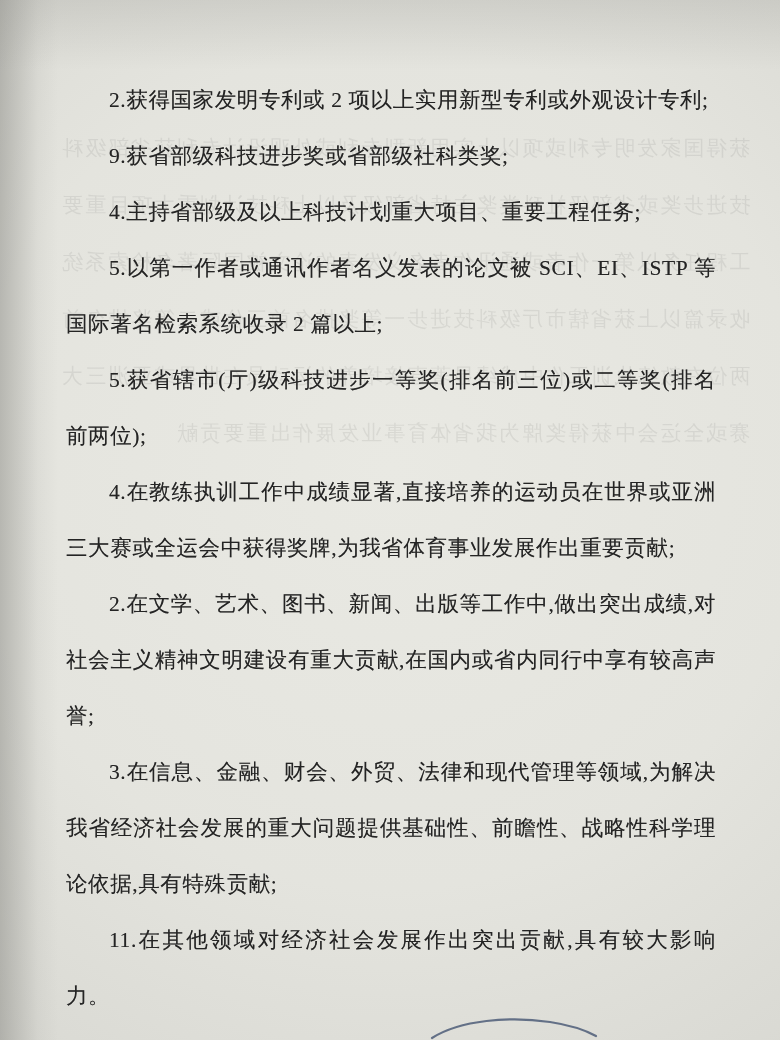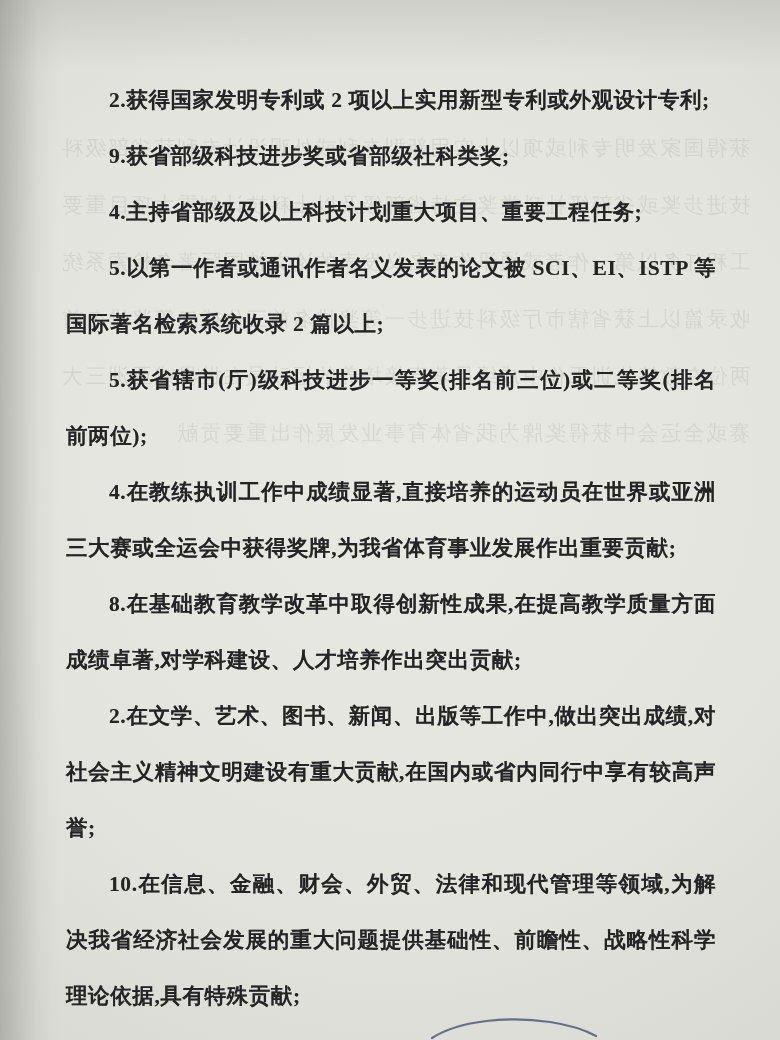--- a/index.html
+++ b/index.html
@@ -65,21 +65,20 @@
     margin: 0 0 0 0;
     font-size: 21.5px;
     line-height: 56px;
     text-align: justify;
     text-justify: inter-ideograph;
     letter-spacing: 0.6px;
     color: #242424;
     text-indent: 2em;
     font-family: "Liberation Serif", "DejaVu Serif", serif;
     text-shadow: 0 0 0.6px rgba(0,0,0,0.35);
-    font-weight: bold;
   }
   
   .ink-stroke {
     position: absolute;
     z-index: 4;
     left: 430px;
     top: 1014px;
     width: 170px;
     height: 26px;
     pointer-events: none;
@@ -93,23 +92,22 @@
 
   <div class="bleed">获得国家发明专利或项以上实用新型专利或外观设计专利获省部级科技进步奖或省部级社科类奖主持省部级及以上科技计划重大项目重要工程任务以第一作者或通讯作者名义发表的论文被国际著名检索系统收录篇以上获省辖市厅级科技进步一等奖排名前三位或二等奖排名前两位在教练执训工作中成绩显著直接培养的运动员在世界或亚洲三大赛或全运会中获得奖牌为我省体育事业发展作出重要贡献</div>
 
   <div class="doc-body">
     <p class="para">2.获得国家发明专利或 2 项以上实用新型专利或外观设计专利;</p>
     <p class="para">9.获省部级科技进步奖或省部级社科类奖;</p>
     <p class="para">4.主持省部级及以上科技计划重大项目、重要工程任务;</p>
     <p class="para">5.以第一作者或通讯作者名义发表的论文被 SCI、EI、ISTP 等国际著名检索系统收录 2 篇以上;</p>
     <p class="para">5.获省辖市(厅)级科技进步一等奖(排名前三位)或二等奖(排名前两位);</p>
     <p class="para">4.在教练执训工作中成绩显著,直接培养的运动员在世界或亚洲三大赛或全运会中获得奖牌,为我省体育事业发展作出重要贡献;</p>
-    <p class="para">8.在基础教育教学改革中取得创新性成果,在提高教学质量方面成绩卓著,对学科建设、人才培养作出突出贡献;</p>
     <p class="para">2.在文学、艺术、图书、新闻、出版等工作中,做出突出成绩,对社会主义精神文明建设有重大贡献,在国内或省内同行中享有较高声誉;</p>
-    <p class="para">10.在信息、金融、财会、外贸、法律和现代管理等领域,为解决我省经济社会发展的重大问题提供基础性、前瞻性、战略性科学理论依据,具有特殊贡献;</p>
+    <p class="para">3.在信息、金融、财会、外贸、法律和现代管理等领域,为解决我省经济社会发展的重大问题提供基础性、前瞻性、战略性科学理论依据,具有特殊贡献;</p>
     <p class="para">11.在其他领域对经济社会发展作出突出贡献,具有较大影响力。</p>
 
   </div>
 
   <div class="ink-stroke">
     <svg width="170" height="26" viewBox="0 0 170 26" xmlns="http://www.w3.org/2000/svg">
       <path d="M2 24 C 30 6, 80 2, 120 8 C 140 11, 155 16, 166 22" fill="none" stroke="#3a4b6b" stroke-width="2.2" stroke-linecap="round" opacity="0.75"></path>
     </svg>
   </div>
 

